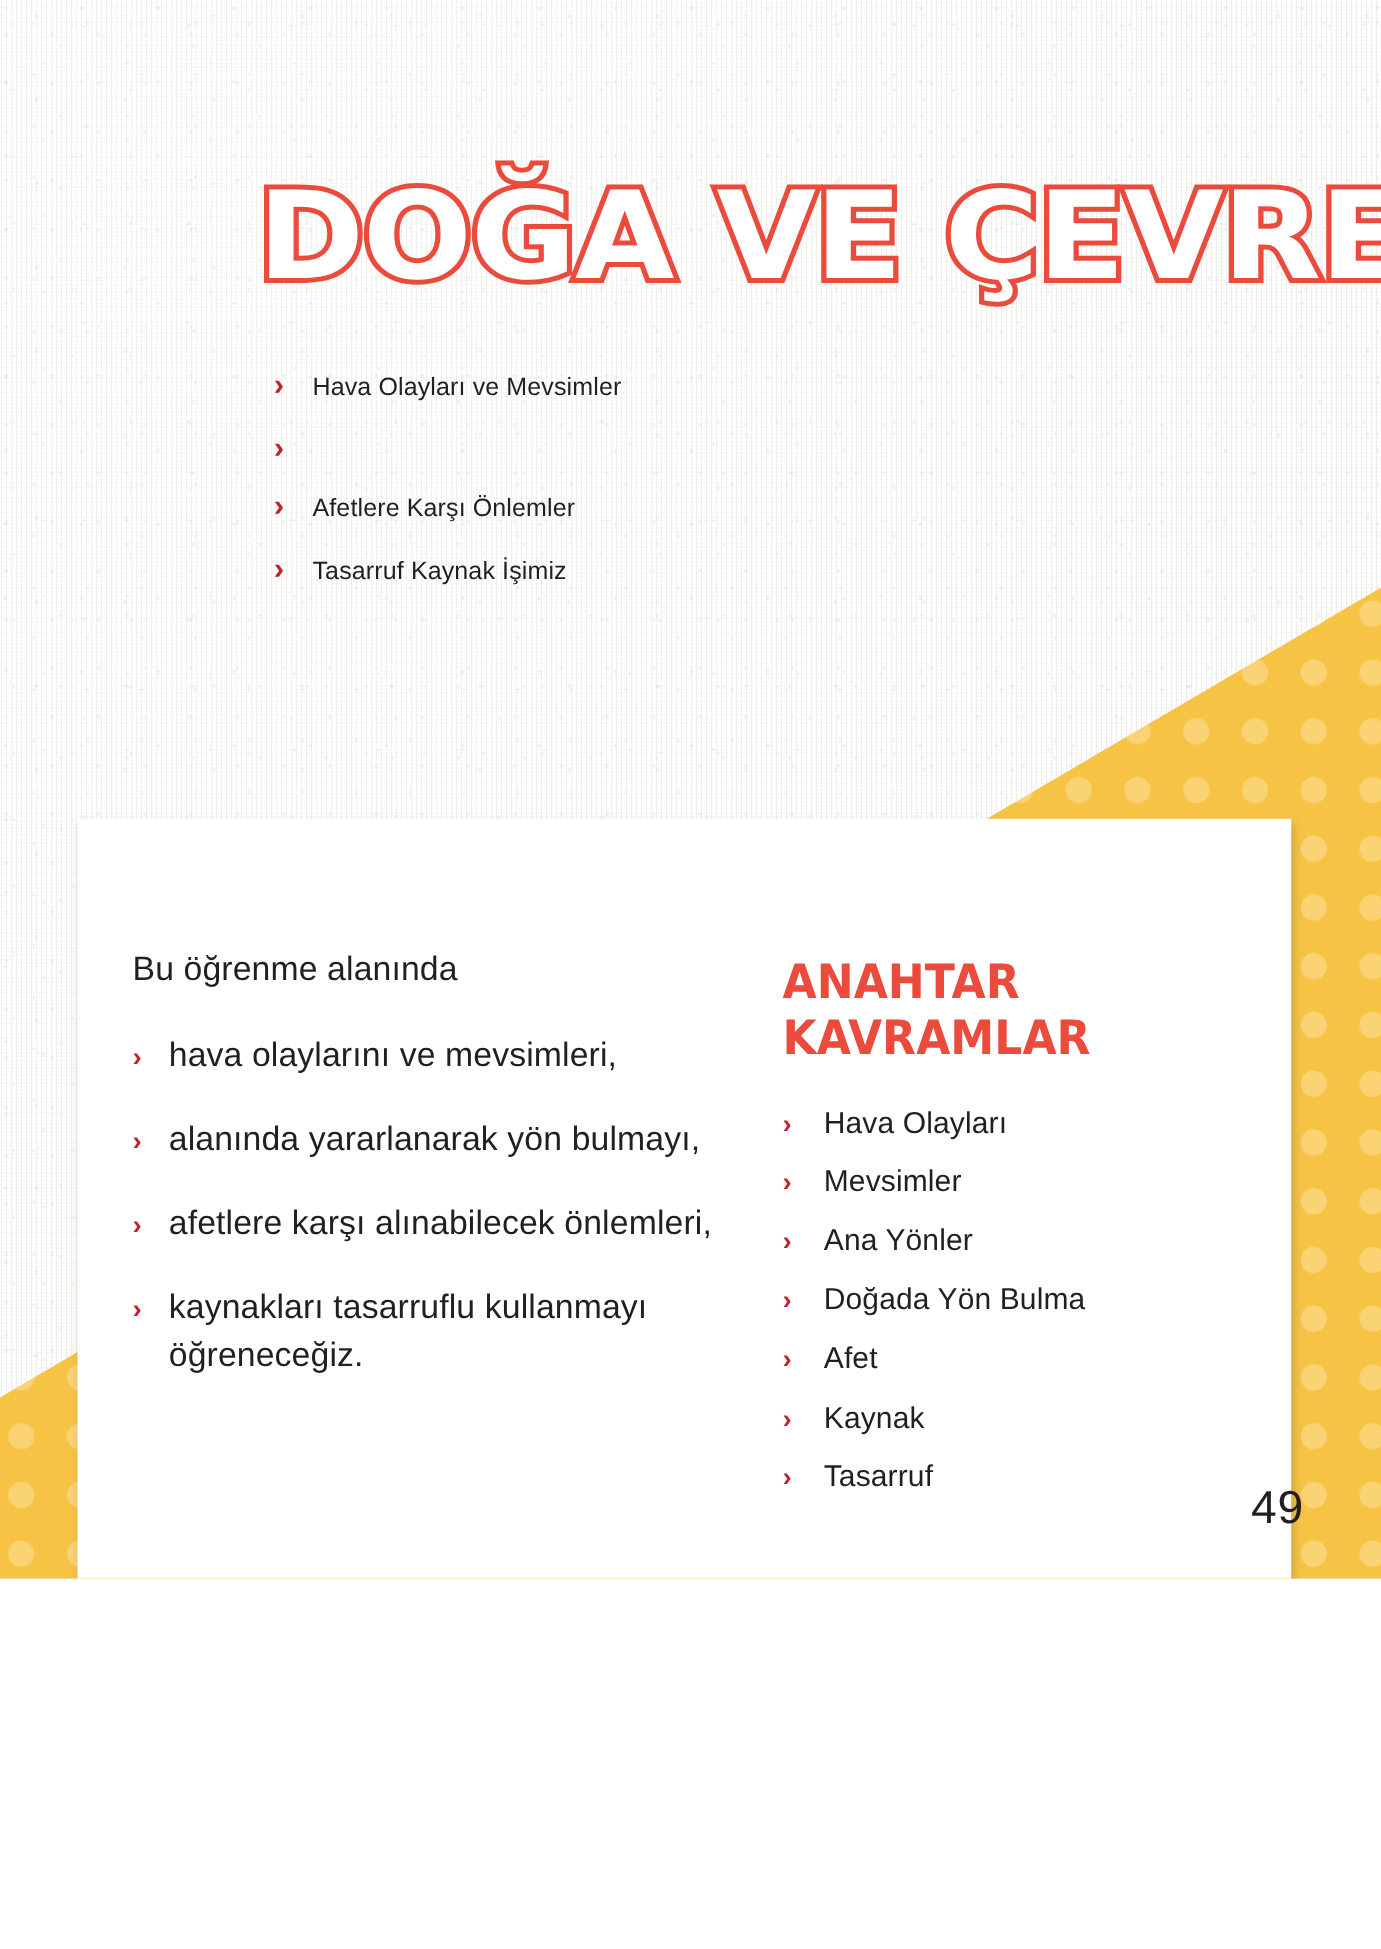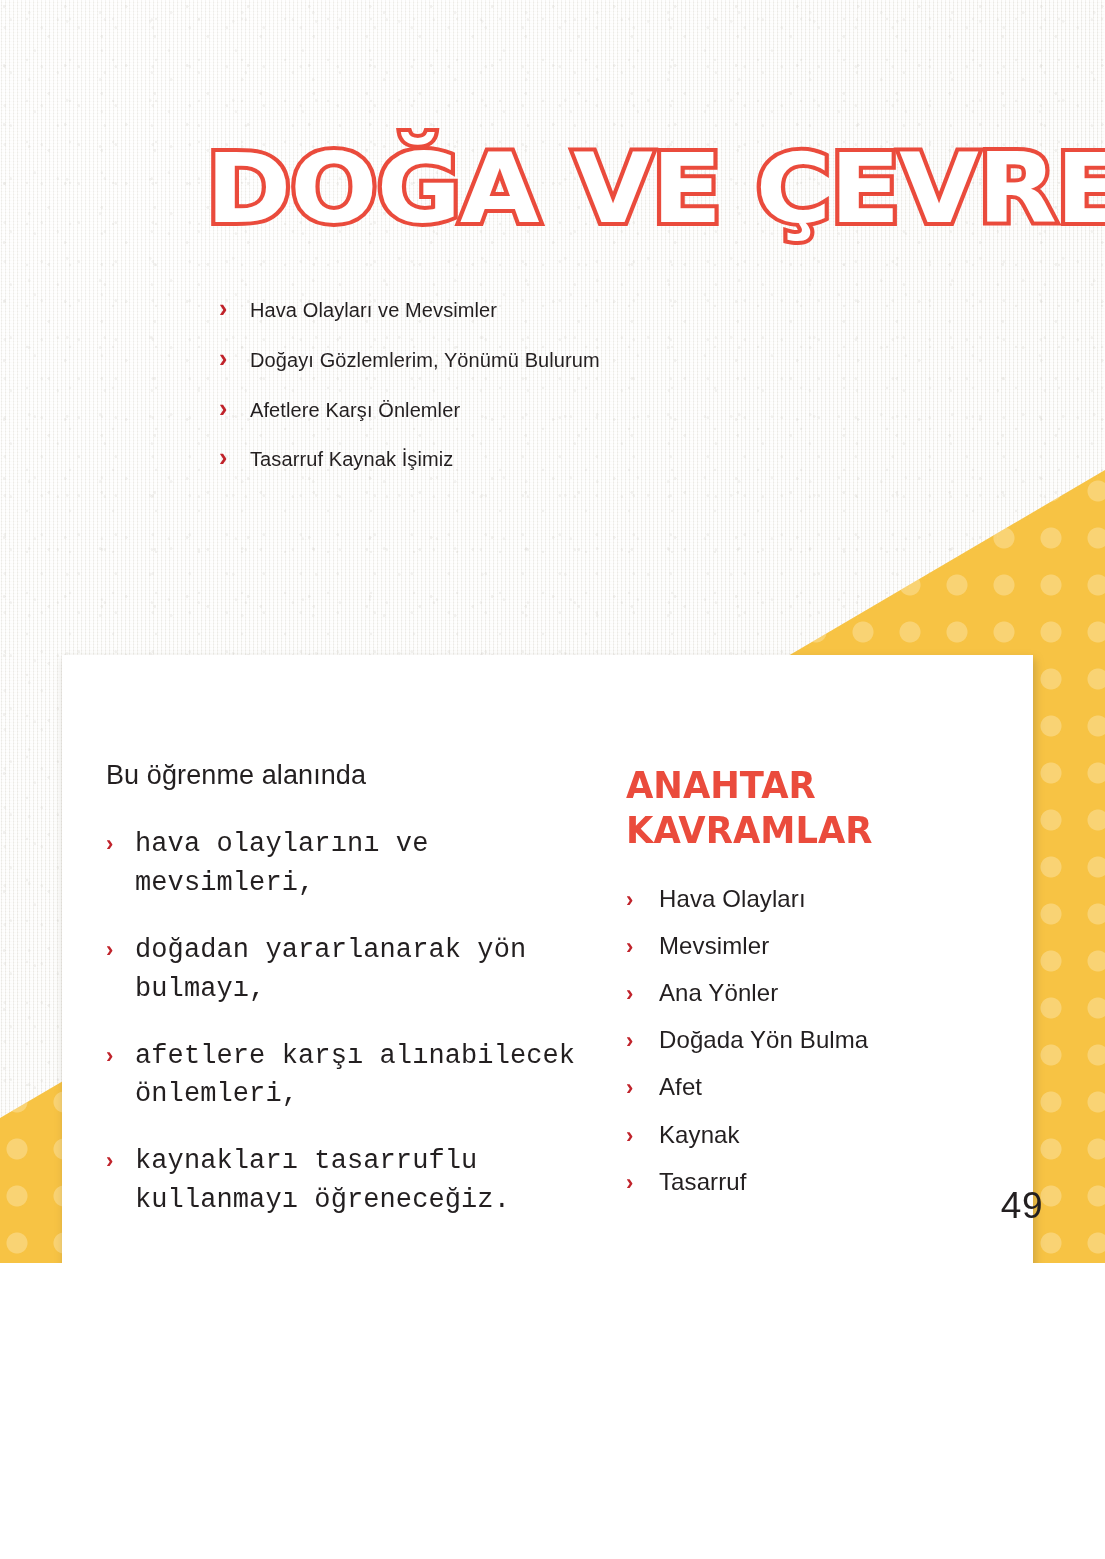--- a/index.html
+++ b/index.html
@@ -157,21 +157,20 @@
     line-height: 1;
     width: 29px;
     flex: 0 0 29px;
     font-weight: 600;
   }
   .goal-text {
     font-size: 27px;
     color: #231f20;
     line-height: 1.44;
     letter-spacing: 0.1px;
-    font-family: Liberation Mono, monospace;
   }
 
   .col-right {
     position: absolute;
     left: 582px;
     top: 108px;
     width: 380px;
   }
   .kc-heading {
     font-family: "DejaVu Sans", sans-serif;
@@ -228,21 +227,20 @@
 
   <div class="title">DOĞA VE ÇEVRE</div>
 
   <div class="topic-list">
     <div class="topic-item">
       <span class="topic-chev">›</span>
       <span class="topic-text">Hava Olayları ve Mevsimler</span>
     </div>
     <div class="topic-item">
       <span class="topic-chev">›</span>
-      <span class="topic-text">Doğayı Gözlemlerim, Yönümü Bulurum</span>
     </div>
     <div class="topic-item">
       <span class="topic-chev">›</span>
       <span class="topic-text">Afetlere Karşı Önlemler</span>
     </div>
     <div class="topic-item">
       <span class="topic-chev">›</span>
       <span class="topic-text">Tasarruf Kaynak İşimiz</span>
     </div>
   </div>
@@ -283,21 +281,21 @@
 
     <div class="col-left">
       <div class="intro">Bu öğrenme alanında</div>
 
       <div class="goal-item">
         <span class="goal-chev">›</span>
         <span class="goal-text">hava olaylarını ve mevsimleri,</span>
       </div>
       <div class="goal-item">
         <span class="goal-chev">›</span>
-        <span class="goal-text">doğadan yararlanarak yön bulmayı,</span>
+        <span class="goal-text">alanında yararlanarak yön bulmayı,</span>
       </div>
       <div class="goal-item">
         <span class="goal-chev">›</span>
         <span class="goal-text">afetlere karşı alınabilecek önlemleri,</span>
       </div>
       <div class="goal-item">
         <span class="goal-chev">›</span>
         <span class="goal-text">kaynakları tasarruflu kullanmayı öğreneceğiz.</span>
       </div>
     </div>

